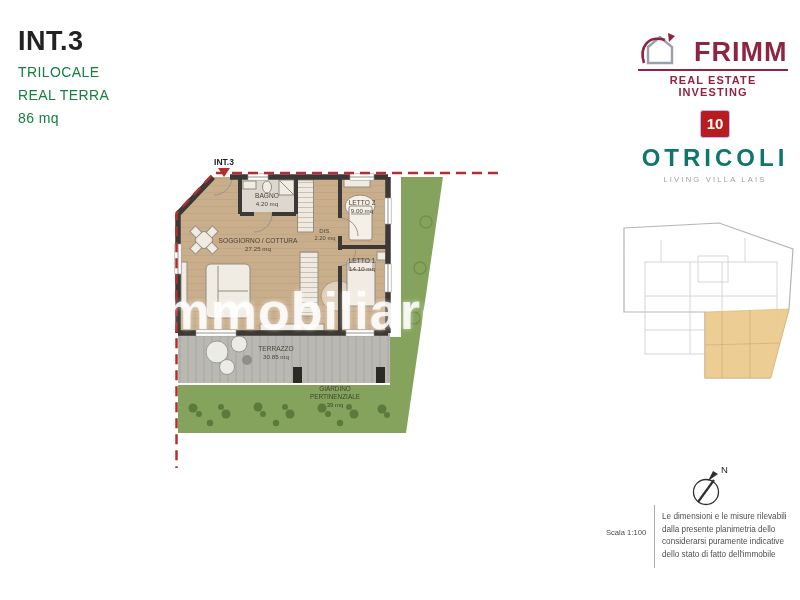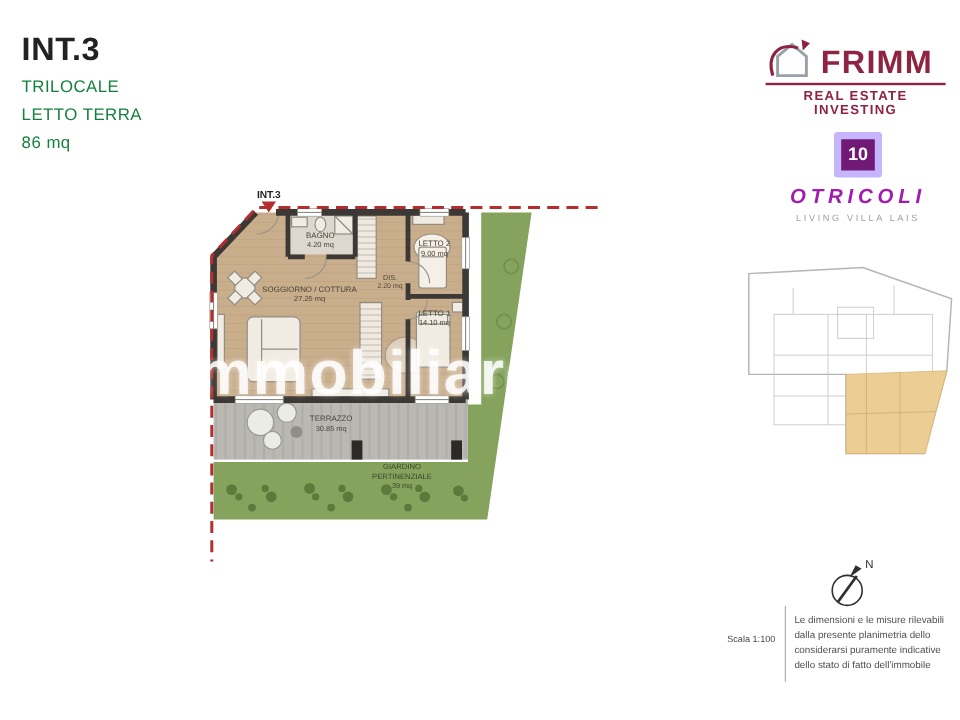--- a/index.html
+++ b/index.html
@@ -7,30 +7,30 @@
         font-family:"Liberation Sans",sans-serif;}
   .abs{position:absolute;}
 
   
   .hdr{left:18px;top:26px;color:#2b2b2b;}
   .hdr .unit{font-size:27px;font-weight:800;letter-spacing:.5px;color:#222;}
   .hdr .line{font-size:14px;margin-top:7px;letter-spacing:.4px;color:#15803d;}
 
   
   .frimm{left:638px;top:30px;width:150px;}
-  .frimm-row{display:flex;align-items:flex-end;gap:4px;}
+  .frimm-row{display:flex;align-items:flex-end;gap:14px;}
   .frimm-name{font-size:27px;font-weight:800;color:#8e2342;letter-spacing:1px;line-height:1;}
   .frimm-rule{border-top:2px solid #8e2342;margin-top:3px;}
   .frimm-tag{font-size:11px;font-weight:700;color:#8e2342;letter-spacing:1.1px;margin-top:3px;text-align:center;}
 
   
   .otricoli{left:636px;top:110px;width:158px;text-align:center;}
-  .badge{display:inline-block;width:28px;height:26px;line-height:26px;background:#701a75;
-         color:#fff;font-size:15px;font-weight:700;border-radius:3px;border:6px solid #c4b5fd;}
-  .otr-name{font-size:17px;font-weight:600;color:#a21caf;letter-spacing:4px;margin-top:6px;font-style:italic;}
+  .badge{display:inline-block;width:28px;height:26px;line-height:26px;background:#b91c1c;
+         color:#fff;font-size:15px;font-weight:700;border-radius:3px;border:1px solid #c4b5fd;}
+  .otr-name{font-size:24px;font-weight:600;color:#0f766e;letter-spacing:4px;margin-top:6px;}
   .otr-sub{font-size:7.6px;color:#9aa0a6;letter-spacing:2.2px;margin-top:3px;}
 
   
   .watermark{left:148px;top:281px;font-size:52px;font-weight:700;color:rgba(255,255,255,0.85);
              letter-spacing:1px;text-shadow:0 0 5px rgba(255,255,255,0.55);pointer-events:none;z-index:5;}
 
   
   .scala{left:606px;top:528px;font-size:7.6px;color:#4a4a4a;}
   .vrule{left:654px;top:505px;width:1px;height:63px;background:#adadad;}
   .disclaimer{left:662px;top:511px;width:134px;font-size:8.2px;line-height:12.6px;color:#4f4f4f;}
@@ -236,21 +236,21 @@
       <circle cx="706" cy="492" r="12.5" fill="none" stroke="#2f2f2f" stroke-width="1.3"></circle>
       <line x1="698" y1="502" x2="714" y2="480" stroke="#2f2f2f" stroke-width="2.2"></line>
       <polygon points="718,474 708,481 713,471" fill="#2f2f2f"></polygon>
       <text x="721" y="473" font-size="9.5" fill="#222">N</text>
     </g>
   </svg>
 
   <div class="abs hdr">
     <div class="unit">INT.3</div>
     <div class="line">TRILOCALE</div>
-    <div class="line">LETTO TERRA</div>
+    <div class="line">REAL TERRA</div>
     <div class="line">86 mq</div>
   </div>
 
   <div class="abs frimm">
     <div class="frimm-row">
       <svg width="42" height="36" viewBox="0 0 42 36">
         <polygon points="10,17 22,7 34,17 34,33 10,33" fill="none" stroke="#9aa0a8" stroke-width="2.4"></polygon>
         <path d="M6,33 C1,17 10,5 27,10" fill="none" stroke="#8e2342" stroke-width="2.6"></path>
         <polygon points="30,3 37,6 31,12" fill="#8e2342"></polygon>
       </svg>

